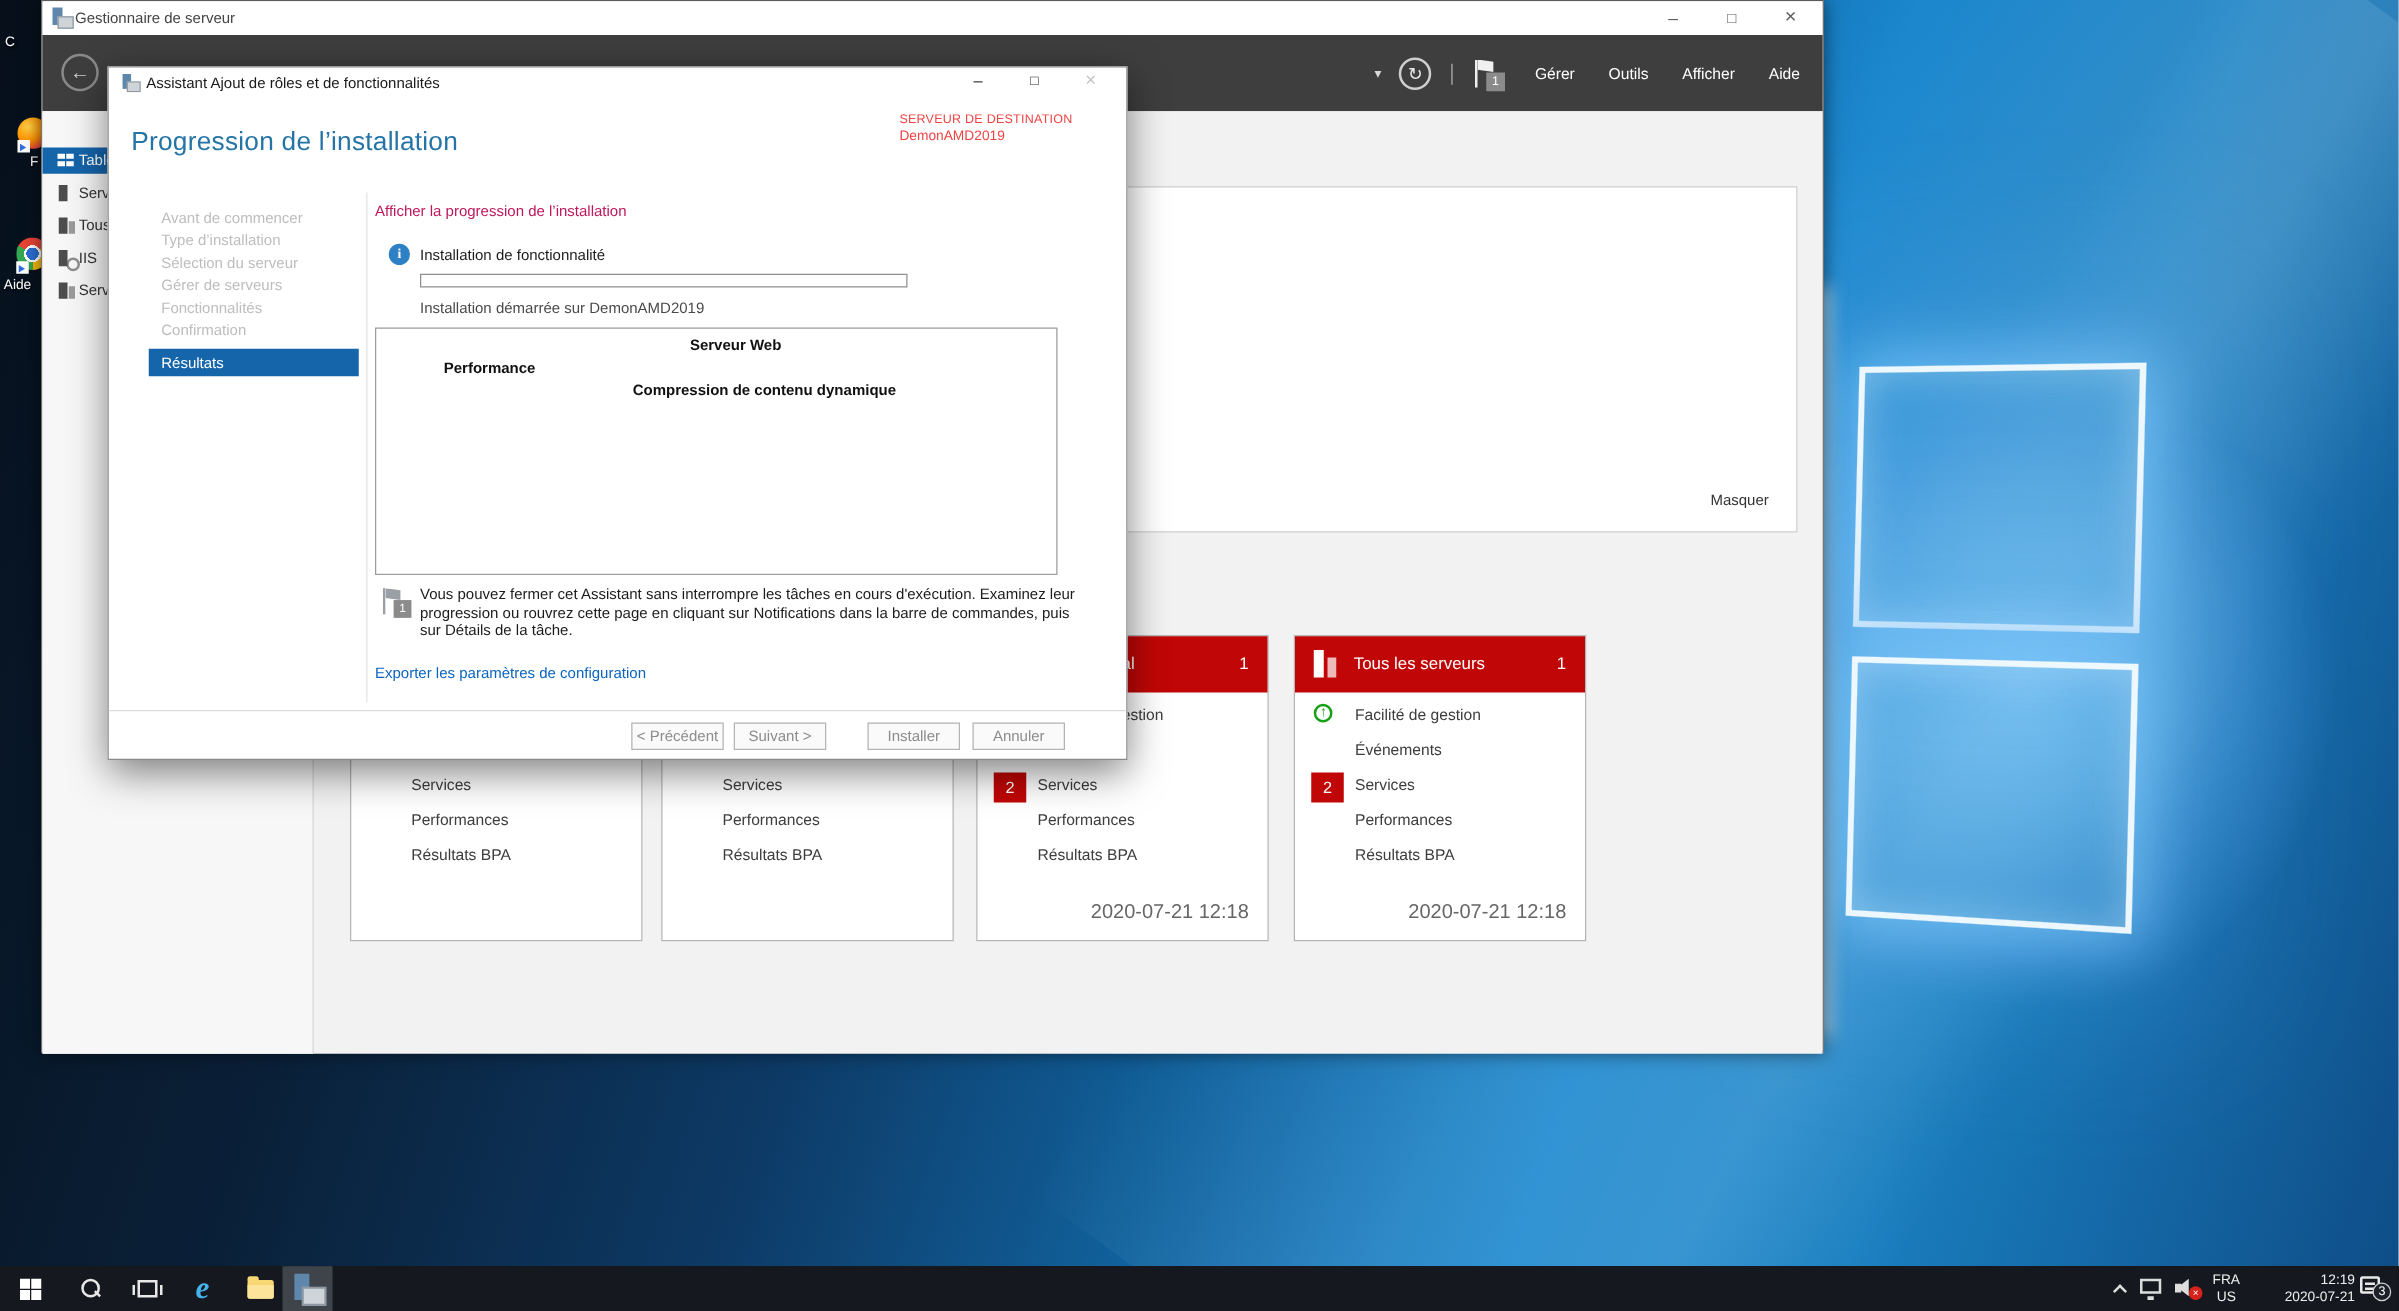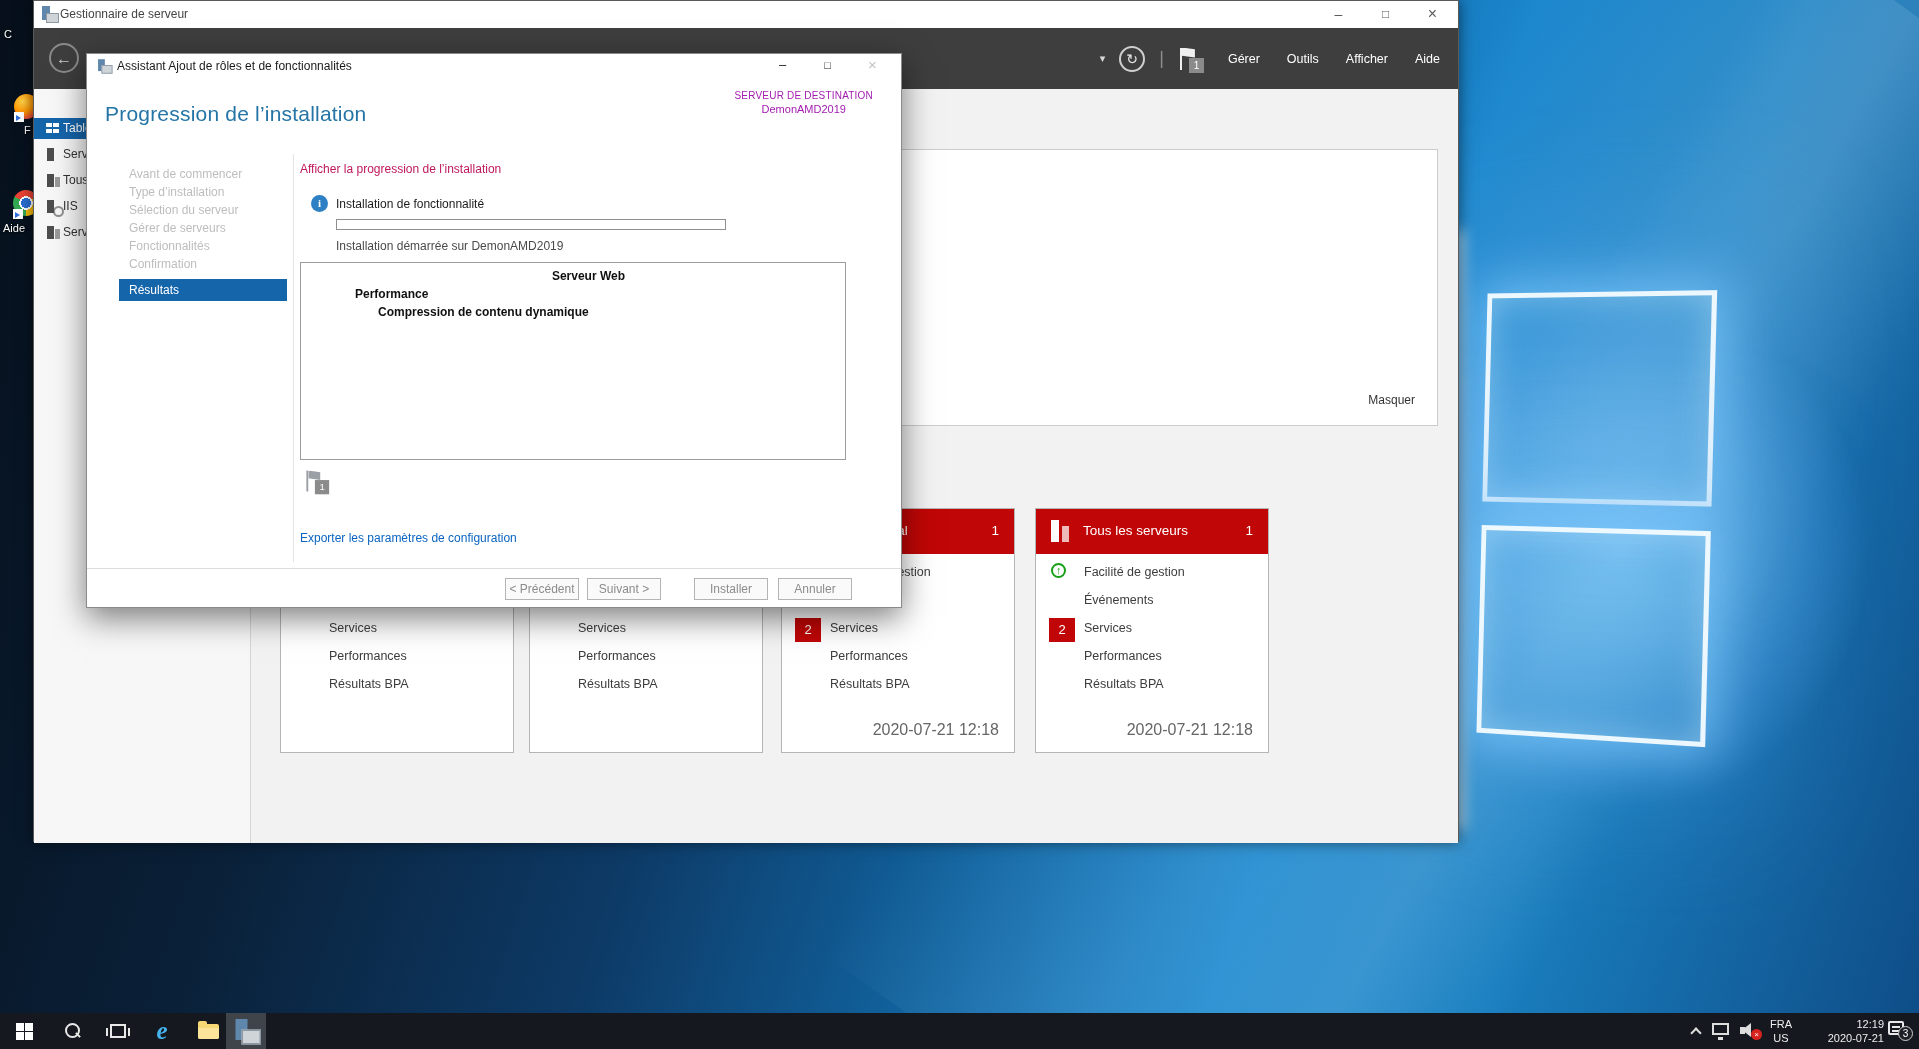--- a/index.html
+++ b/index.html
@@ -104,21 +104,21 @@
   
   .wizard { position:absolute; left:86px; top:53px; width:816px; height:555px; z-index:3;
     background:#fff; border:1px solid #8a8a8a; box-shadow:0 10px 30px rgba(0,0,0,.5); }
   .wz-titlebar { position:relative; height:23px; }
   .wz-appicon { position:absolute; left:9px; top:4px; transform:scale(.85); }
   .wz-title { position:absolute; left:30px; top:5px; font-size:12px; color:#1a1a1a; }
   .wz-controls { position:absolute; right:6px; top:0; display:flex; }
   .wz-btn { width:45px; text-align:center; font-size:13px; line-height:22px; color:#222; }
   .wz-btn.close { color:#c3c3c3; }
   .wz-heading { position:absolute; left:18px; top:48px; font-size:21px; color:#2474a6; letter-spacing:.2px; }
-  .wz-dest { position:absolute; right:28px; top:36px; text-align:center; color:#a21caf; }
+  .wz-dest { position:absolute; right:43px; top:36px; text-align:left; color:#ef4444; }
   .wz-dest .l1 { font-size:10px; letter-spacing:.2px; }
   .wz-dest .l2 { font-size:11px; margin-top:2px; }
   .wz-steps { position:absolute; left:32px; top:113px; width:168px; }
   .step { height:18px; font-size:12px; color:#bdbdbd; padding-left:10px; white-space:nowrap; }
   .step.active { margin-top:4px; height:22px; line-height:22px; background:#1565ab; color:#fff; }
   .wz-vsep { position:absolute; left:206px; top:100px; width:1px; height:408px; background:#e3e3e3; }
 
   .wz-section-title { position:absolute; left:213px; top:108px; font-size:12px; color:#be185d; }
   .info-ico { position:absolute; left:224px; top:141px; width:17px; height:17px; border-radius:50%;
     background:#2e80c4; color:#fff; font-size:11px; font-weight:bold; text-align:center; line-height:17px;
@@ -408,26 +408,27 @@
 
     <div class="wz-section-title">Afficher la progression de l’installation</div>
     <div class="info-ico">i</div>
     <div class="wz-progress-label">Installation de fonctionnalité</div>
     <div class="wz-progressbar"></div>
     <div class="wz-status">Installation démarrée sur DemonAMD2019</div>
 
     <div class="wz-listbox">
         <div class="tree-row" style="padding-left: 31px; text-align: center;">Serveur Web</div>
         <div class="tree-row" style="padding-left: 54px;">Performance</div>
-        <div class="tree-row" style="padding-left: 77px;">Compression de contenu dynamique</div>
+        <div class="tree-row" style="padding-left: 77px; text-align: center;">Compression de contenu dynamique</div>
       </div>
 
     <span class="flag note-flag">
       <span class="flag-badge">1</span>
     </span>
+    <div class="wz-note">Vous pouvez fermer cet Assistant sans interrompre les tâches en cours d'exécution. Examinez leur progression ou rouvrez cette page en cliquant sur Notifications dans la barre de commandes, puis sur Détails de la tâche.</div>
     <a class="wz-link">Exporter les paramètres de configuration</a>
 
     <div class="wz-footer-line"></div>
     <div class="wz-buttons">
       <span class="wz-button" style="left:418px">&lt; Précédent</span>
       <span class="wz-button" style="left:500px">Suivant &gt;</span>
       <span class="wz-button" style="left:607px">Installer</span>
       <span class="wz-button" style="left:691px">Annuler</span>
     </div>
   </div>

